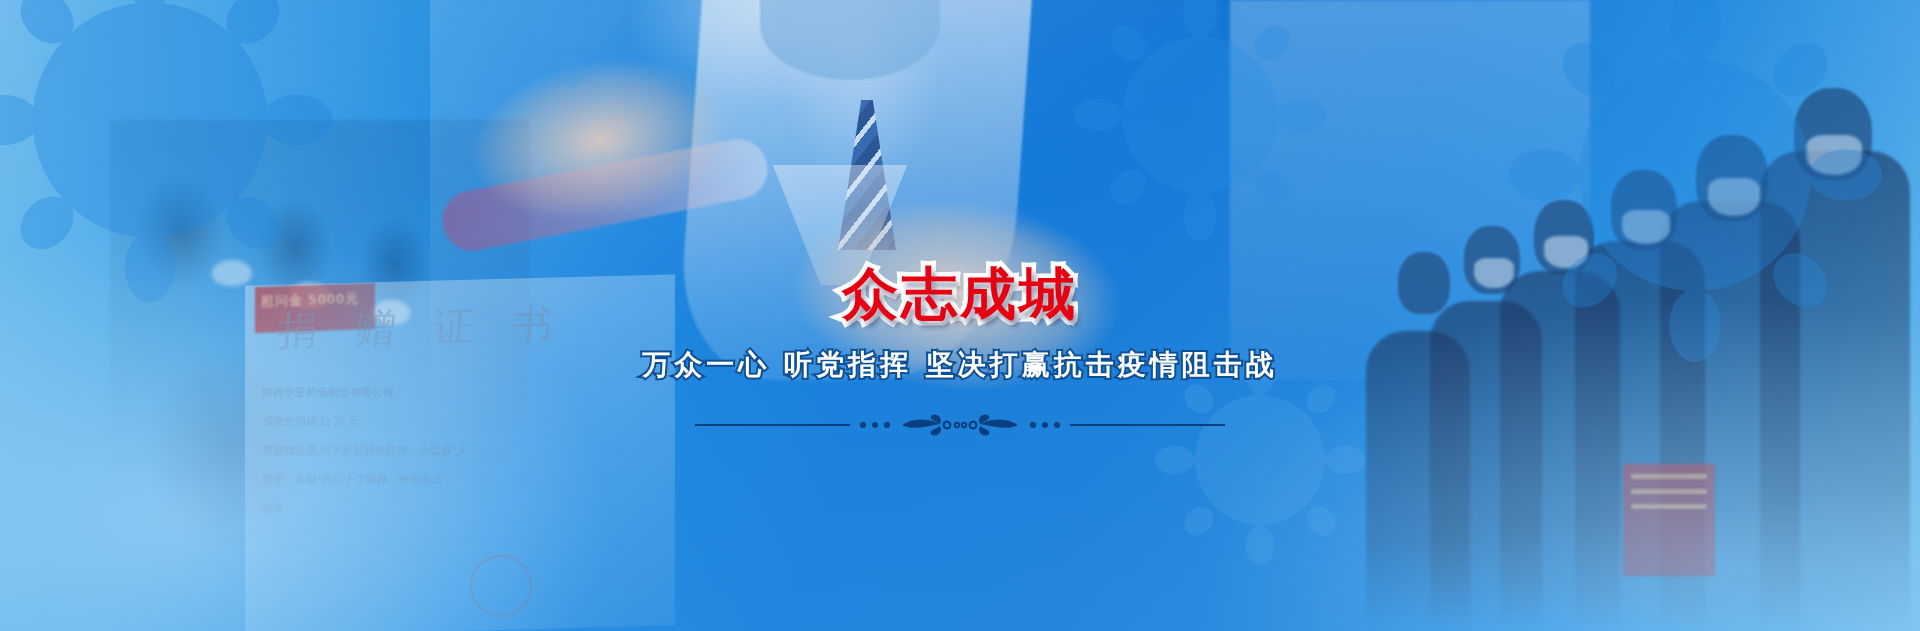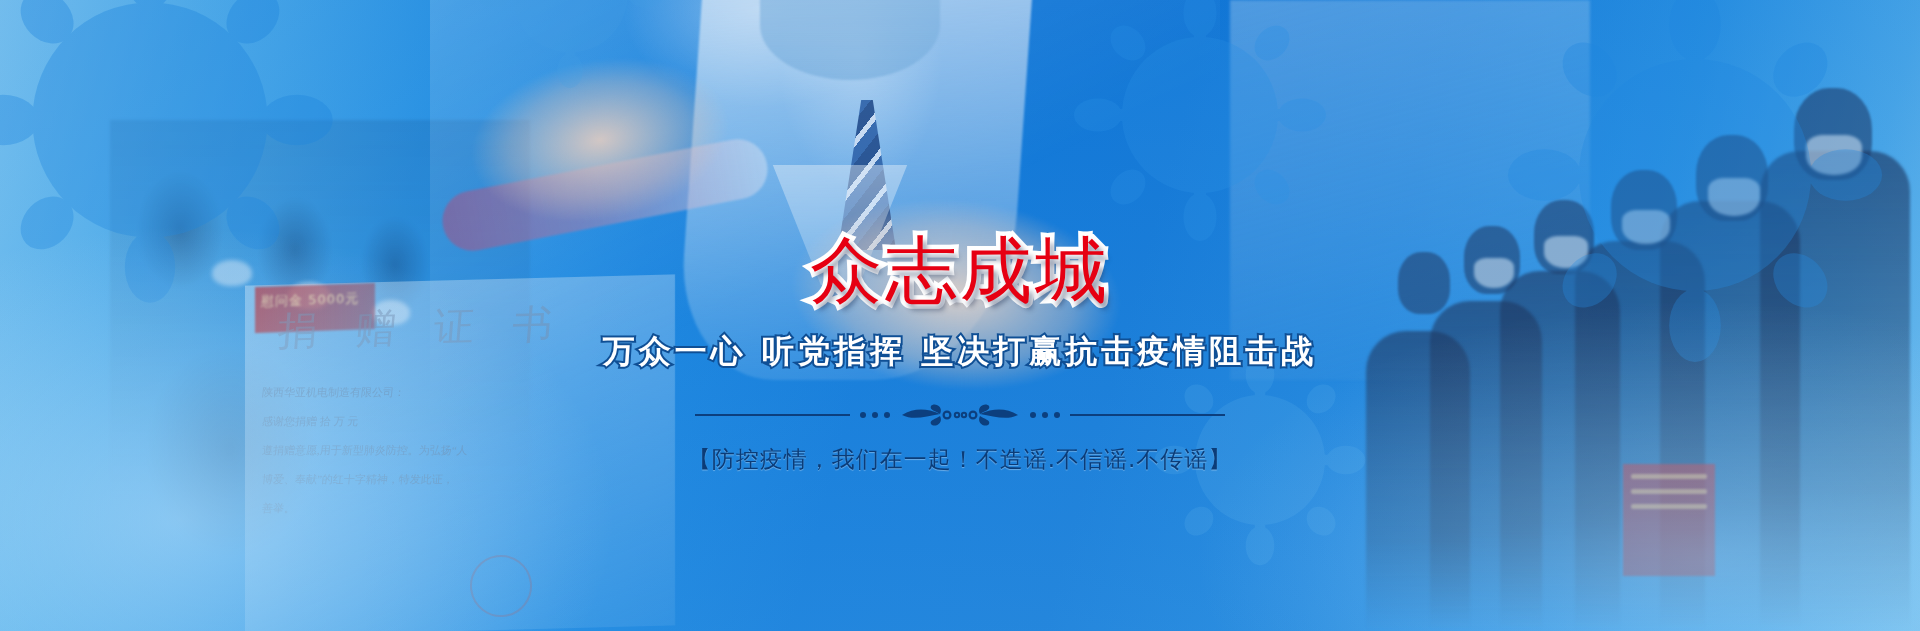--- a/index.html
+++ b/index.html
@@ -172,35 +172,36 @@
     position:absolute; left:0; right:0; top:0; bottom:0;
     display:flex; flex-direction:column; align-items:center;
     padding-top:234px;
   }
   .title-row{
     display:flex; align-items:center; justify-content:center;
     gap:86px;
   }
   .title-red{
     font-family:"DejaVu Sans","Liberation Sans",sans-serif;
-    font-weight:normal;
-    font-size:72px;
+    font-weight:bold;
+    font-size:56px;
     line-height:1;
     letter-spacing:3px;
     color:#e60012;
     -webkit-text-stroke:9px #ffffff;
     paint-order:stroke fill;
     text-shadow:4px 6px 5px rgba(20,40,80,.45);
     white-space:nowrap;
+    margin-top:32px;
   }
   .subtitle{
     margin-top:24px;
     font-family:"DejaVu Sans","Liberation Sans",sans-serif;
     font-weight:bold;
-    font-size:32px;
+    font-size:28px;
     letter-spacing:4px;
     color:#ffffff;
     -webkit-text-stroke:4px #0f4f95;
     paint-order:stroke fill;
     white-space:nowrap;
   }
 
   .divider{
     margin-top:28px;
     display:flex; align-items:center; justify-content:center;
@@ -420,16 +421,15 @@
         </g>
       </svg>
       <span class="dots">
           <i></i>
           <i></i>
           <i></i>
         </span>
       <span class="rule"></span>
     </div>
 
-    <div class="tagline">【防控疫情，我们在一起！不造谣.不信谣.不传谣】</div>
 
   </div>
 </div>
 
 </body></html>

